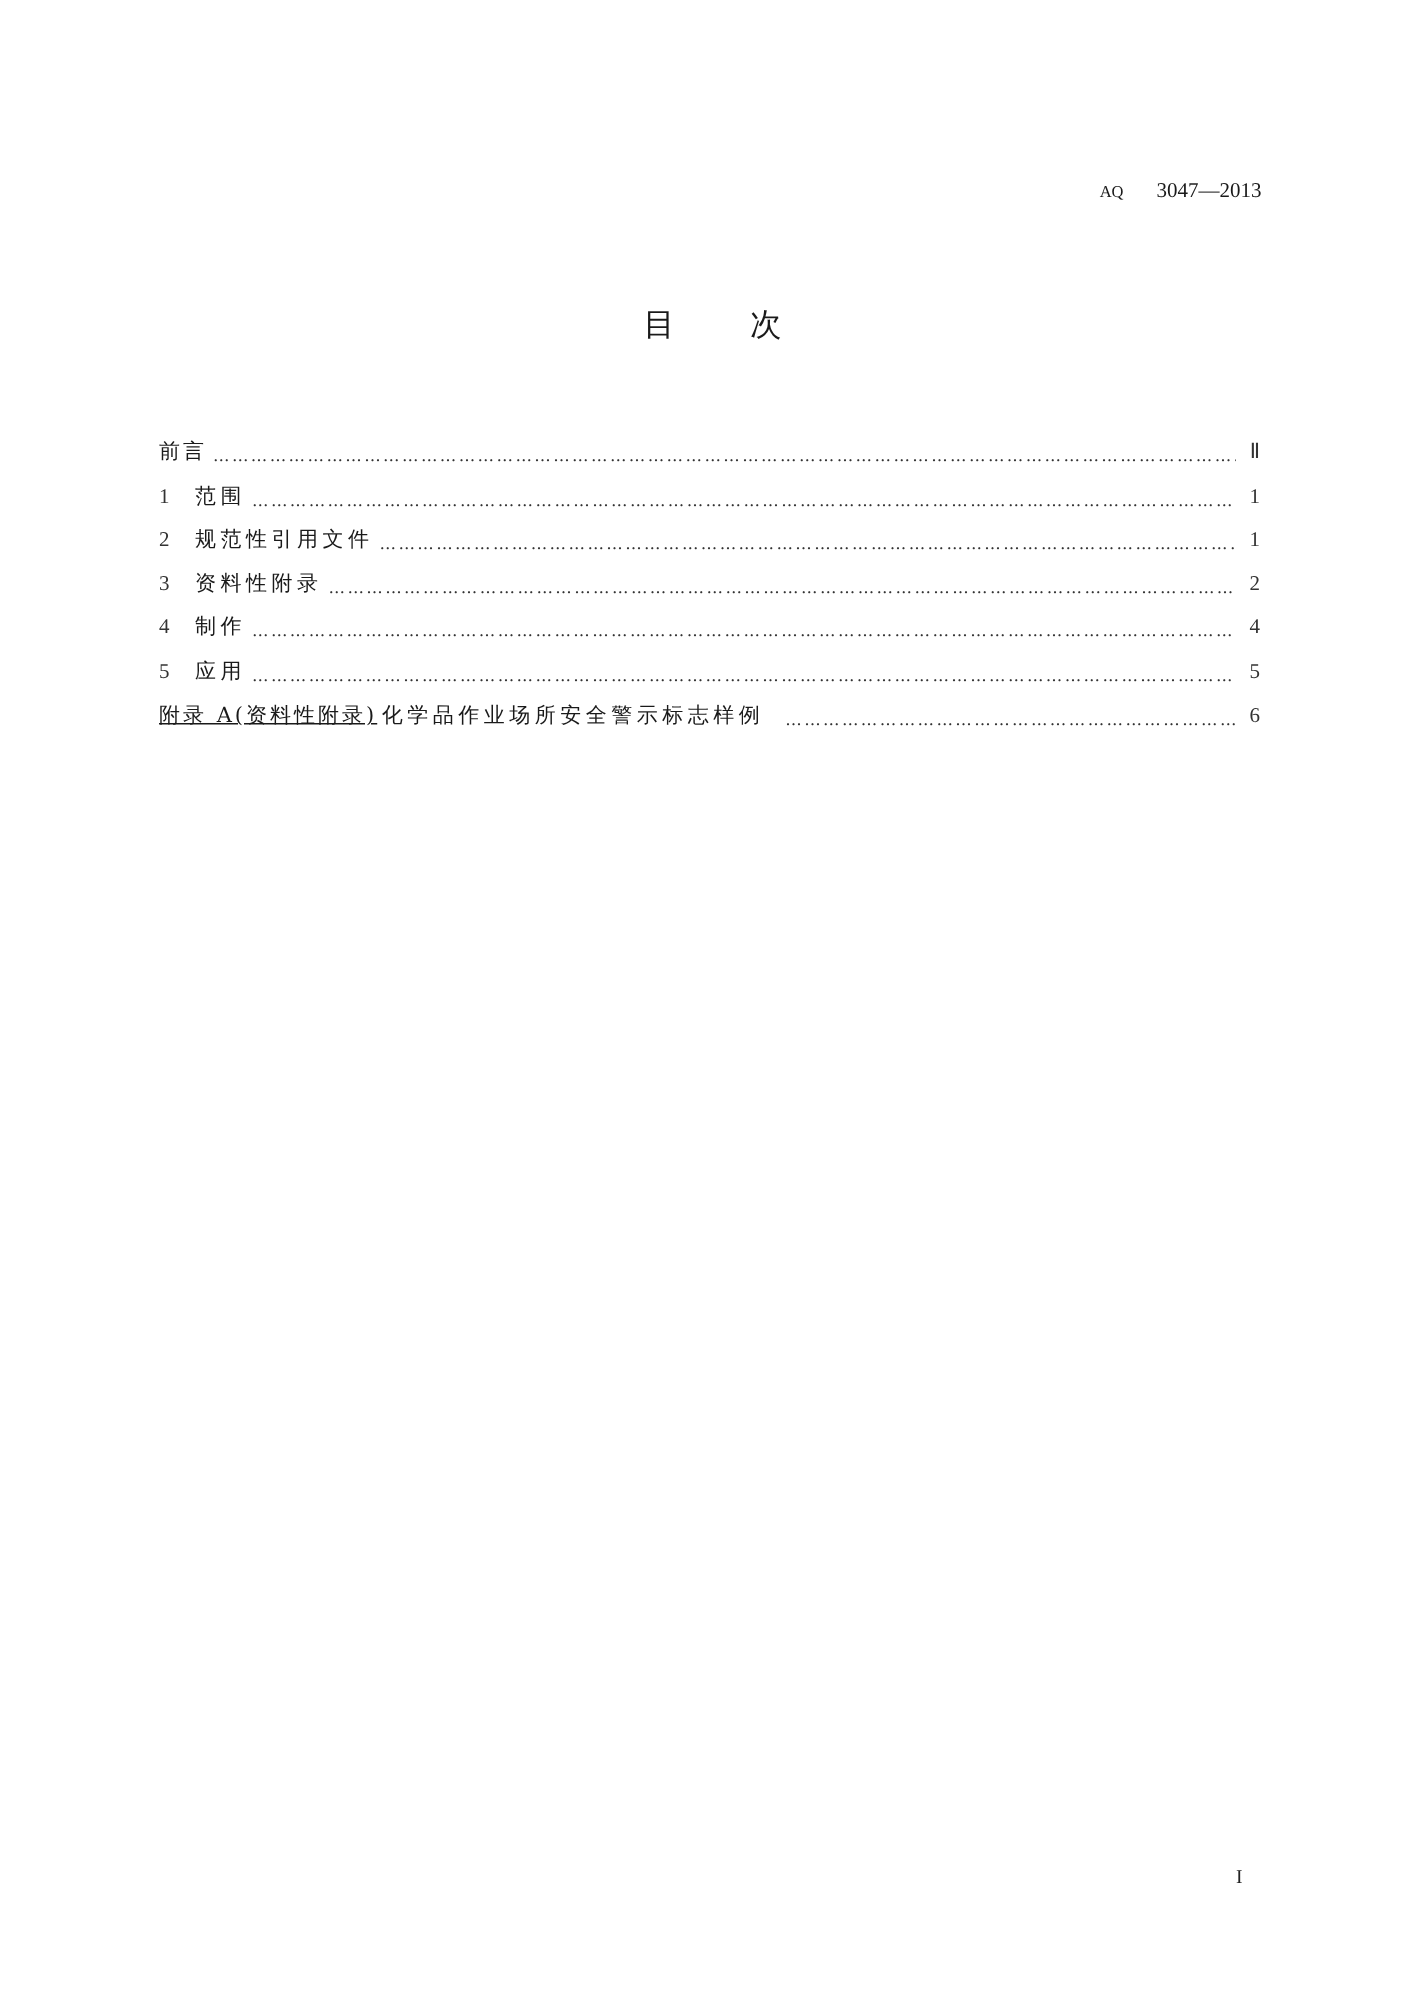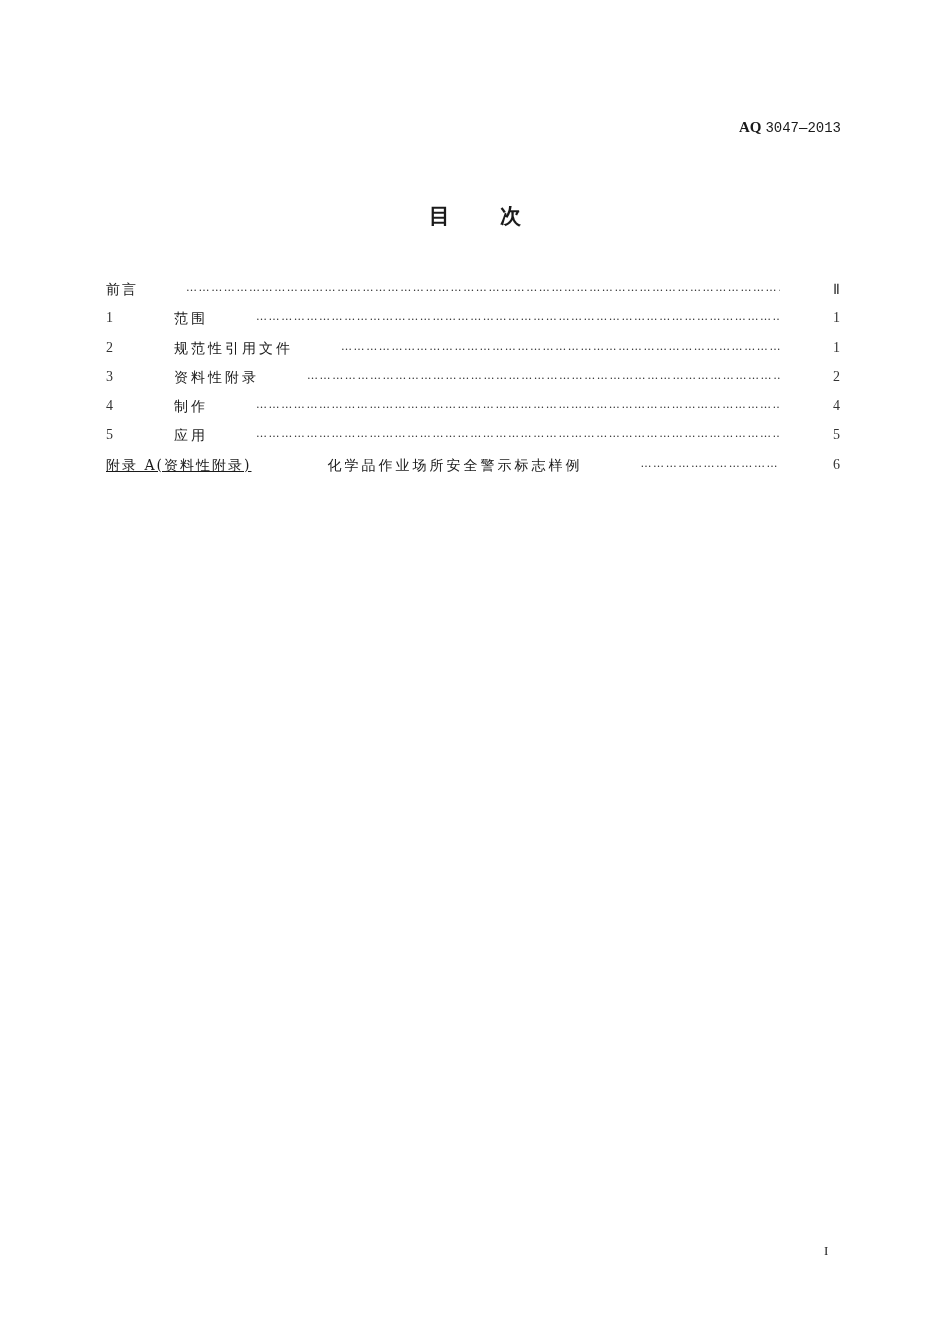--- a/index.html
+++ b/index.html
@@ -1,34 +1,34 @@
 <!DOCTYPE html>
 <html><head>
 <meta charset="utf-8">
 <style>
   html, body { margin:0; padding:0; background:#ffffff; }
   body { width:950px; height:1344px; position:relative; overflow:hidden;
          font-family:"DejaVu Serif", "Liberation Serif", serif; color:#1a1a1a; }
   .std-code { position:absolute; top:119px; right:109px; font-size:14px; white-space:nowrap; }
-  .std-code .prefix { font-family:"Liberation Serif", serif; font-weight:bold; font-size:15px; }
-  .std-code .num { font-family:Liberation Mono, monospace; font-size:14px; margin-left:4px; }
+  .std-code .prefix { font-family:"Liberation Serif", serif; font-weight:normal; font-size:11px; }
+  .std-code .num { font-family:Liberation Serif, serif; font-size:14px; margin-left:22px; }
   .title { position:absolute; top:202px; left:0; width:950px; text-align:center;
-           font-family:"DejaVu Sans", sans-serif; font-size:21px; font-weight:bold; letter-spacing:0; }
+           font-family:"DejaVu Sans", sans-serif; font-size:21px; font-weight:normal; letter-spacing:0; }
   .title span { display:inline-block; }
   .title .gap { width:50px; }
   .toc { position:absolute; top:281px; left:106px; width:734px; }
-  .toc-row { display:flex; align-items:flex-start; height:29.3px; font-size:14px;gap:44px; }
+  .toc-row { display:flex; align-items:flex-end; height:29.3px; font-size:14px; }
   .toc-row .num { width:24px; flex:none; font-family:"Liberation Serif", serif; color:#333; }
   .toc-row .label { flex:none; letter-spacing:3px; white-space:nowrap; }
   .toc-row .leader { flex:1; overflow:hidden; white-space:nowrap; margin:0 6px 0 4px;
                      color:#333; font-size:11px; letter-spacing:1.6px; }
   .toc-row .leader::after { content:"…………………………………………………………………………………………………………………………………………………………"; }
   .toc-row .page { flex:none; width:10px; text-align:right; font-family:"Liberation Serif", serif; color:#333; }
   .appendix .label { letter-spacing:2px;text-decoration:underline; }
-  .appendix .title2 { margin-left:32px; letter-spacing:3px; white-space:nowrap; }
+  .appendix .title2 { margin-left:3px; letter-spacing:3px; white-space:nowrap; }
   .appendix .leader { margin-left:14px; }
   .page-num { position:absolute; top:1243px; left:824px; font-family:"Liberation Serif", serif; font-size:13px; color:#222; }
 </style>
 </head>
 <body>
 
 <div class="std-code">
   <span class="prefix">AQ</span><span class="num">3047—2013</span>
 </div>
 

